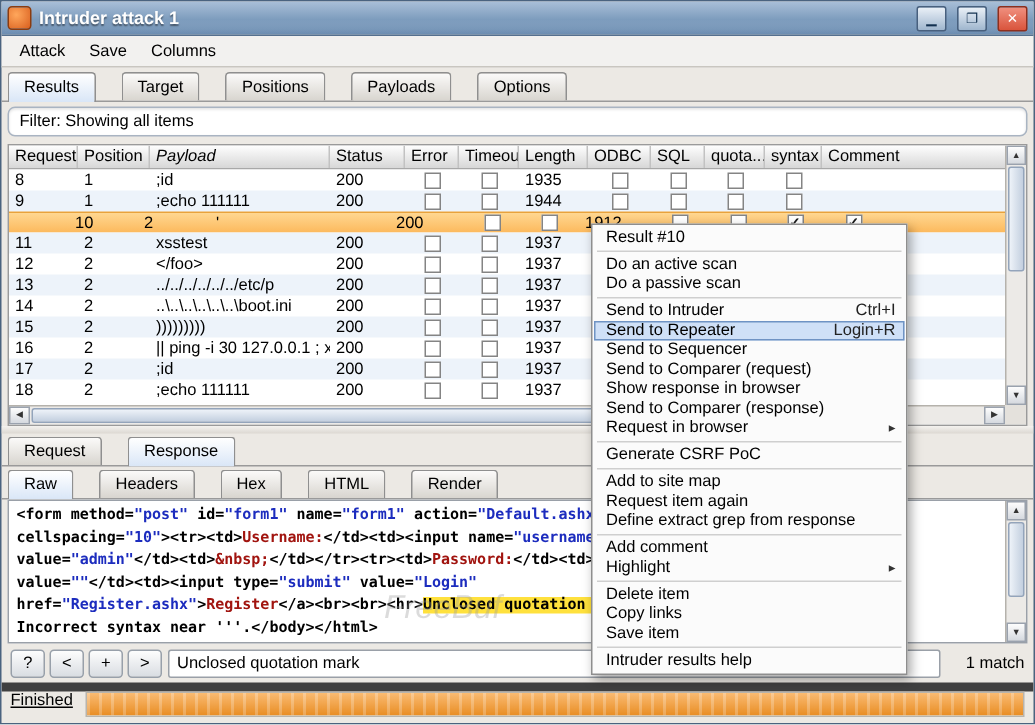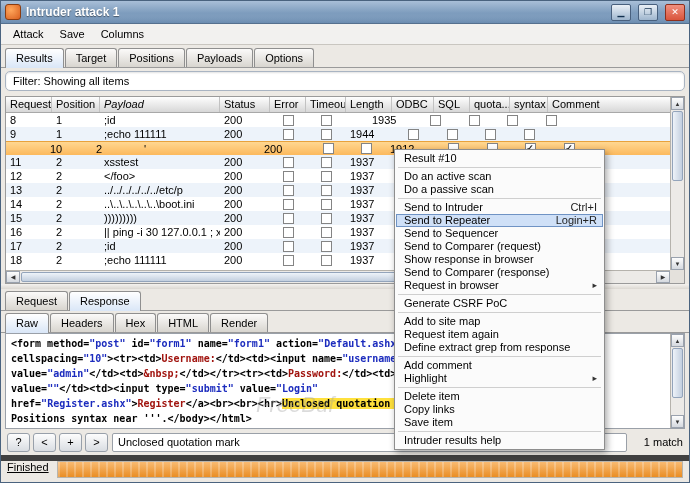--- a/index.html
+++ b/index.html
@@ -11,21 +11,21 @@
   
   .titlebar{height:22px;flex:0 0 22px;background:linear-gradient(#a9bfd8,#7d9cbd 55%,#68319d00),linear-gradient(#a9bfd8,#6b8cb0);display:flex;align-items:center;padding:0 4px;gap:5px;border-bottom:1px solid #55708e;}
   .app-icon{width:14px;height:14px;border-radius:3px;background:radial-gradient(circle at 35% 35%,#ffa75c,#d95f1e);border:1px solid #8a3c10;flex:0 0 14px;}
   .title-text{color:#fff;font-weight:bold;font-size:12px;flex:1;text-shadow:0 1px 1px rgba(0,0,0,.45);white-space:nowrap;overflow:hidden;}
   .win-btn{width:18px;height:15px;border:1px solid #48607e;border-radius:2px;display:flex;align-items:center;justify-content:center;font-size:9px;line-height:9px;color:#12304f;background:linear-gradient(#eaf0f7,#9fb6ce);margin-left:2px;cursor:default;}
   .win-btn.close{background:linear-gradient(#f0907f,#d9543c);color:#fff;border-color:#8e2f1d;}
   
   .menubar{height:20px;flex:0 0 20px;background:#f2f1ef;border-bottom:1px solid #c9c6c0;display:flex;align-items:center;padding:0 4px;}
   .menu-item{padding:2px 8px;}
   
-  .tabrow{display:flex;align-items:flex-end;padding:3px 4px 0 4px;gap:1px;height:23px;flex:0 0 23px;box-sizing:border-box;border-bottom:1px solid #9a9a9a;}
+  .tabrow{display:flex;align-items:flex-end;padding:3px 4px 0 4px;gap:17px;height:23px;flex:0 0 23px;box-sizing:border-box;border-bottom:1px solid #9a9a9a;}
   .tabrow.small{height:22px;flex:0 0 22px;}
   .tab{border:1px solid #8f8f8f;border-bottom:none;border-radius:3px 3px 0 0;padding:3px 10px;background:linear-gradient(#fbfaf9,#d8d5cf);white-space:nowrap;}
   .tab.sel{background:linear-gradient(#ffffff,#d9e6f7);margin-bottom:-1px;padding-bottom:4px;}
   
   .filter-panel{padding:3px 4px;flex:0 0 20px;}
   .filter-box{border:1px solid #a9b4c2;border-radius:5px;background:#fff;height:18px;line-height:18px;padding-left:7px;box-shadow:inset 0 1px 2px rgba(0,0,0,.12);}
   
   .table-wrap{margin:2px 4px 0 4px;border:1px solid #9a9a9a;position:relative;height:188px;flex:0 0 188px;box-sizing:border-box;background:#fff;overflow:hidden;}
   .thead{display:flex;background:linear-gradient(#fefefe,#d7d7d7);border-bottom:1px solid #a8a8a8;height:15px;line-height:15px;margin-right:14px;overflow:hidden;}
   .th{box-sizing:border-box;padding-left:4px;border-right:1px solid #c2c2c2;overflow:hidden;white-space:nowrap;flex:0 0 auto;}
@@ -129,21 +129,21 @@
           <div class="td" style="width: 46px;">8</div>
           <div class="td" style="width: 48px;">1</div>
           <div class="td" style="width: 120px;">;id</div>
           <div class="td" style="width: 50px;">200</div>
           <div class="td cbc" style="width: 36px;">
             <span class="cb"></span>
           </div>
           <div class="td cbc" style="width: 40px;">
             <span class="cb"></span>
           </div>
-          <div class="td" style="width: 46px; margin-left: 22px;">1935</div>
+          <div class="td" style="width: 46px;">1935</div>
           <div class="td cbc" style="width: 42px;">
             <span class="cb"></span>
           </div>
           <div class="td cbc" style="width: 36px;">
             <span class="cb"></span>
           </div>
           <div class="td cbc" style="width: 40px;">
             <span class="cb"></span>
           </div>
           <div class="td cbc" style="width: 38px;">
@@ -441,21 +441,21 @@
       <div class="tab">Render</div>
     </div>
 
   <div class="response-wrap">
     <div class="response-text" id="response-text">
         <div class="rline"><span class="seg-p">&lt;form method=</span><span class="seg-v">"post"</span><span class="seg-p"> id=</span><span class="seg-v">"form1"</span><span class="seg-p"> name=</span><span class="seg-v">"form1"</span><span class="seg-p"> action=</span><span class="seg-v">"Default.ashx"</span><span class="seg-p"> autoc</span></div>
         <div class="rline"><span class="seg-p">cellspacing=</span><span class="seg-v">"10"</span><span class="seg-p">&gt;&lt;tr&gt;&lt;td&gt;</span><span class="seg-m">Username:</span><span class="seg-p">&lt;/td&gt;&lt;td&gt;&lt;input name=</span><span class="seg-v">"username"</span><span class="seg-p"> type</span></div>
         <div class="rline"><span class="seg-p">value=</span><span class="seg-v">"admin"</span><span class="seg-p">&lt;/td&gt;&lt;td&gt;</span><span class="seg-m">&amp;nbsp;</span><span class="seg-p">&lt;/td&gt;&lt;/tr&gt;&lt;tr&gt;&lt;td&gt;</span><span class="seg-m">Password:</span><span class="seg-p">&lt;/td&gt;&lt;td&gt;&lt;input</span></div>
         <div class="rline"><span class="seg-p">value=</span><span class="seg-v">""</span><span class="seg-p">&lt;/td&gt;&lt;td&gt;&lt;input type=</span><span class="seg-v">"submit"</span><span class="seg-p"> value=</span><span class="seg-v">"Login"</span></div>
         <div class="rline"><span class="seg-p">href=</span><span class="seg-v">"Register.ashx"</span><span class="seg-p">&gt;</span><span class="seg-m">Register</span><span class="seg-p">&lt;/a&gt;&lt;br&gt;&lt;br&gt;&lt;hr&gt;</span><span class="seg-hl">Unclosed quotation mark</span><span class="seg-b"> aft</span></div>
-        <div class="rline"><span class="seg-b">Positions syntax near '''.</span><span class="seg-p">&lt;/body&gt;&lt;/html&gt;</span></div>
+        <div class="rline"><span class="seg-b">Incorrect syntax near '''.</span><span class="seg-p">&lt;/body&gt;&lt;/html&gt;</span></div>
       </div>
     <div class="vscroll full">
       <div class="vs-btn">▲</div>
       <div class="vs-thumb" style="height:48px;"></div>
       <div class="vs-space"></div>
       <div class="vs-btn">▼</div>
     </div>
     <div class="watermark">FreeBuf</div>
   </div>
 

